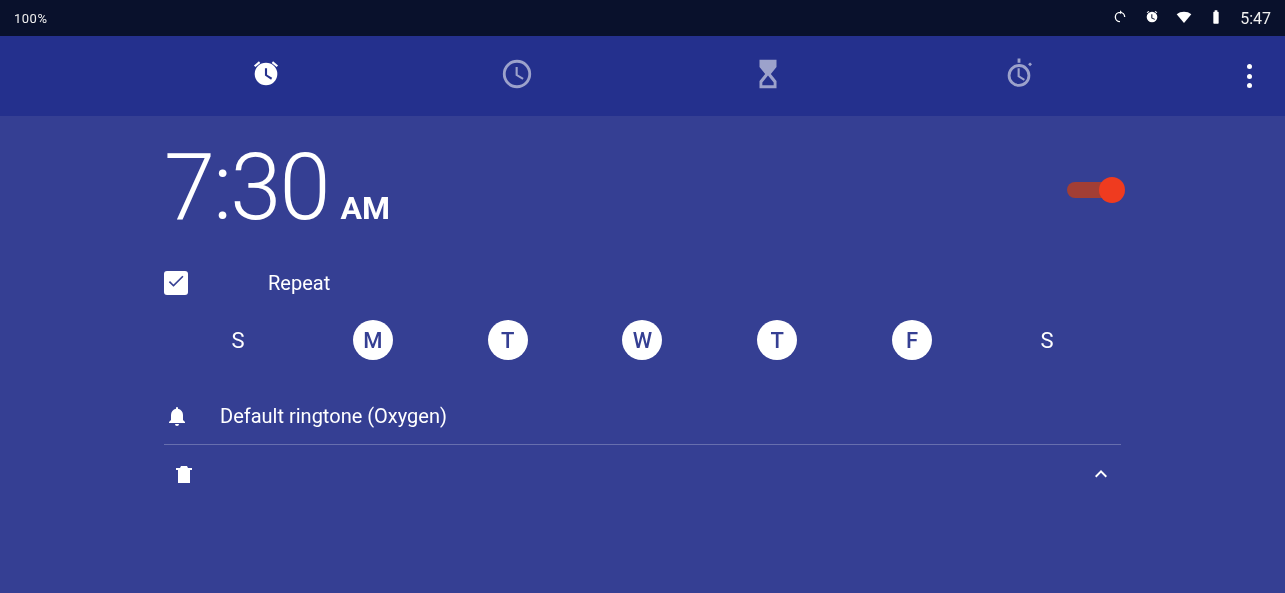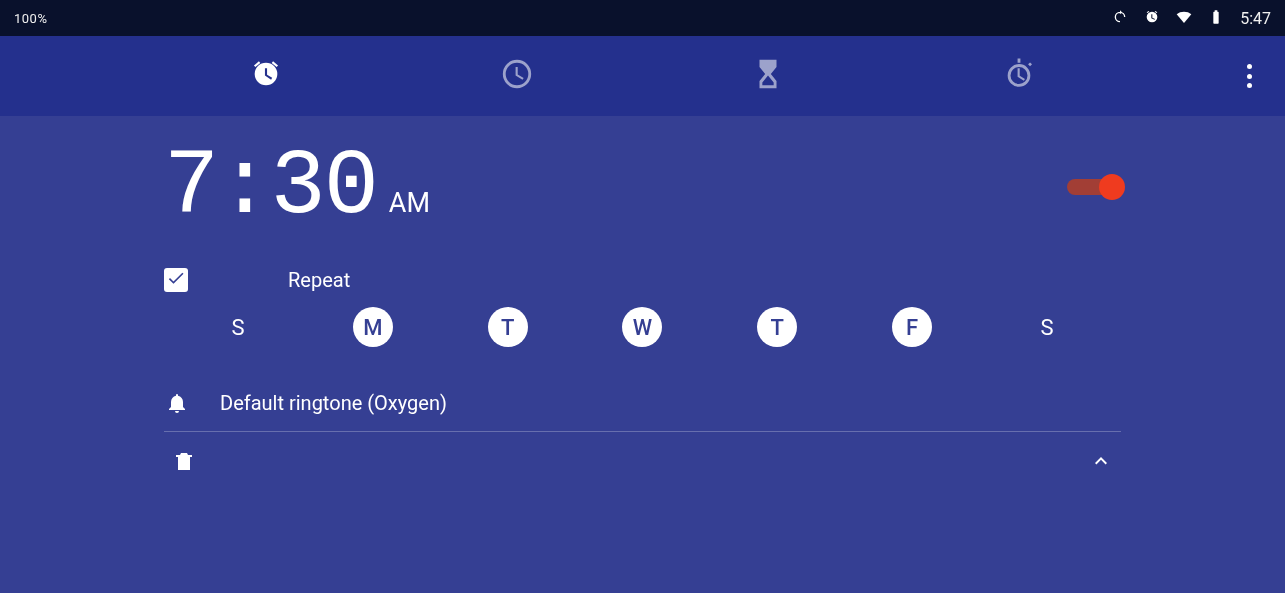--- a/index.html
+++ b/index.html
@@ -72,39 +72,39 @@
     color: #fff;
   }
 
   .time-row {
     display: flex;
     align-items: flex-end;
     justify-content: space-between;
     margin-bottom: 34px;
   }
   .time-block { display: flex; align-items: baseline; gap: 12px; cursor: pointer; }
-  .time-val { font-size: 92px; font-weight: 300; line-height: 1; letter-spacing: -2px; font-family: Liberation Mono, monospace; }
-  .time-ampm { font-size: 27px; font-weight: 400; padding-bottom: 10px; }
+  .time-val { font-size: 92px; font-weight: 300; line-height: 1; letter-spacing: -2px; }
+  .time-ampm { font-size: 32px; font-weight: 700; padding-bottom: 10px; }
 
   .switch {
     width: 54px; height: 26px; position: relative; cursor: pointer;
     margin-bottom: 34px;
   }
   .switch-track {
     width: 46px; height: 16px; border-radius: 10px;
     background: #a23e35; position: absolute; top: 5px; left: 0;
   }
   .switch-knob {
     width: 26px; height: 26px; border-radius: 50%;
     background: #ef3b1f; position: absolute; right: -4px; top: 0;
   }
 
   .repeat-row {
-    display: flex; align-items: center; gap: 100px;
-    margin-bottom: 15px;
+    display: flex; align-items: center; gap: 80px;
+    margin-bottom: 25px;
   }
   .checkbox {
     width: 24px; height: 24px;
     background: #fff; border-radius: 3px;
     display: flex; align-items: center; justify-content: center;
     cursor: pointer;
   }
   .checkbox svg { width: 20px; height: 20px; fill: #353f93; }
   .repeat-label { font-size: 20px; }
 

